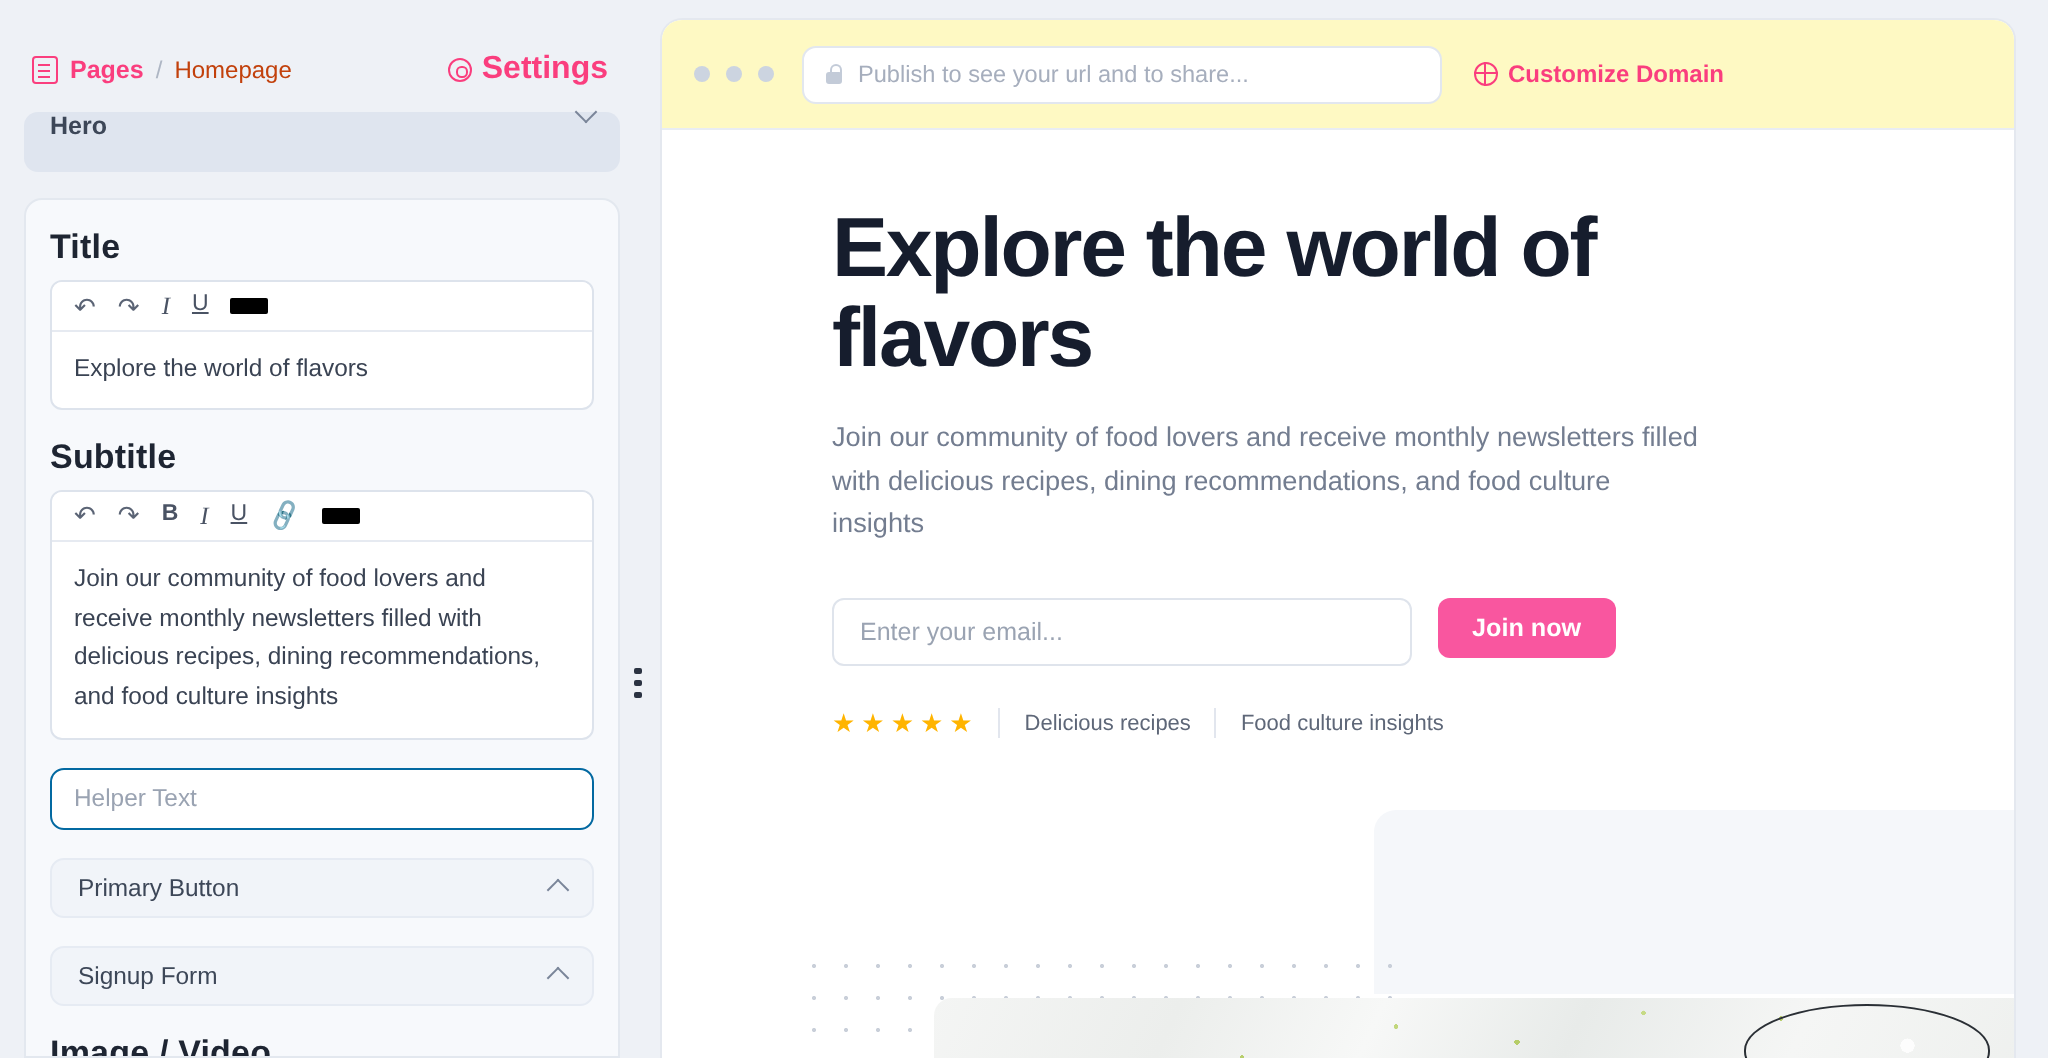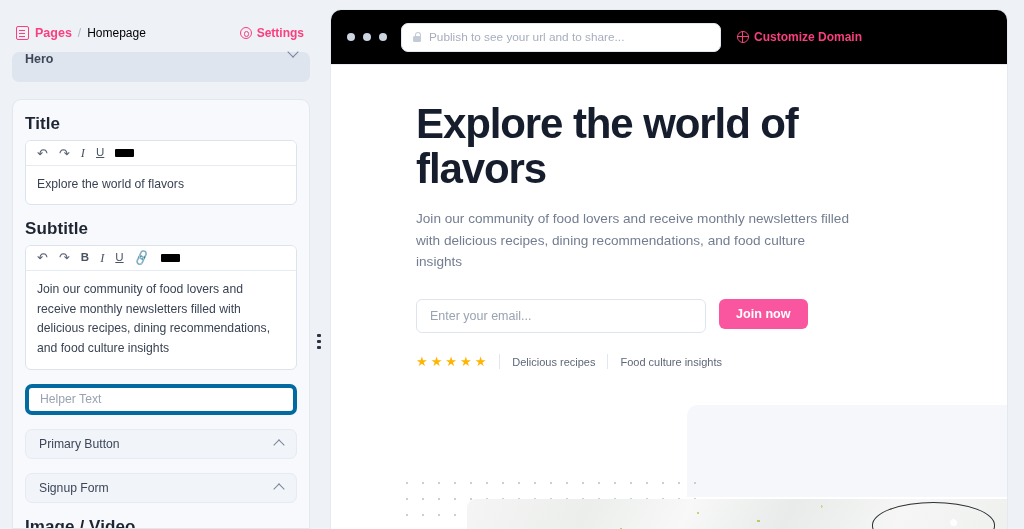--- a/index.html
+++ b/index.html
@@ -30,33 +30,33 @@
     content:""; position:absolute; inset:0;
     border: 1.6px solid #fa3e7e; border-radius: 2px;
   }
   .bc-icon::after {
     content:""; position:absolute; left:3px; top:3.5px; width:6px; height:1.4px;
     background:#fa3e7e;
     box-shadow: 0 3px 0 #fa3e7e, 0 6px 0 #fa3e7e;
   }
   .bc-pages { color:#fa3e7e; font-weight: 700; font-size: 12.5px; }
   .bc-sep { color:#aeb6c4; font-size: 12px; }
-  .bc-current { color:#000000; font-size: 12px; }
+  .bc-current { color:#c2410c; font-size: 12px; }
 
   .settings-link { display:flex; align-items:center; gap:5px; cursor:pointer; }
   .gear {
     width:12px; height:12px; border:1.7px solid #fa3e7e; border-radius:50%;
     position: relative; display:inline-block;
   }
   .gear::before {
     content:""; position:absolute; left:50%; top:50%;
     width:3.4px; height:3.4px; margin:-1.7px 0 0 -1.7px;
     border:1.2px solid #fa3e7e; border-radius:50%;
   }
-  .settings-label { color:#fa3e7e; font-weight:700; font-size:12px; }
+  .settings-label { color:#fa3e7e; font-weight:700; font-size:16px; }
 
   
   .section-select {
     margin: 2px 12px 0 12px;
     height: 30px;
     background: #dfe5ef;
     border-radius: 7px;
     display:flex; align-items:flex-start; justify-content:space-between;
     padding: 0 13px;
     cursor: pointer;
@@ -103,21 +103,21 @@
   .tb-btn.link { font-size: 12px; transform: rotate(-20deg); }
   .swatch { width:19px; height:8px; background:#000; border-radius:1px; cursor:pointer; }
   .rte-body {
     padding: 9px 11px 10px 11px;
     font-size: 12.2px; color:#3a4353; line-height: 1.62;
   }
   .rte-body.single { padding: 9px 11px; }
 
   .plain-input {
     width:100%; height:31px;
-    border:4px solid #0369a1; border-radius:7px; background:#fff;
+    border:1px solid #0369a1; border-radius:7px; background:#fff;
     padding: 0 11px; font-size:12.2px; color:#3a4353;
     font-family:"Liberation Sans", sans-serif;
     margin-bottom: 14px;
   }
   .plain-input::placeholder { color:#9aa3b2; }
 
   .collapse-row {
     height: 30px; background:#f1f4f9; border:1px solid #e6ebf3;
     border-radius:7px; display:flex; align-items:center; justify-content:space-between;
     padding: 0 13px; margin-bottom: 14px; cursor:pointer;
@@ -143,21 +143,21 @@
   .preview-wrap {
     position:absolute; left:330px; top:9px;
     width: 678px; height: 521px;
     background:#fff;
     border-radius: 11px 11px 0 0;
     border:1px solid #e4e8ef;
     border-bottom:none;
     overflow:hidden;
   }
   .browser-bar {
-    height: 55px; background:#000000;
+    height: 55px; background:#fef9c3;
     border-bottom:1px solid #e9edf3;
     display:flex; align-items:center; padding: 0 16px; gap: 14px;
   }
   .dots { display:flex; gap:8px; }
   .dots i { width:8px; height:8px; border-radius:50%; background:#ccd4e0; display:block; }
   .urlbar {
     flex:1; height:29px; background:#fff; border:1px solid #e2e7ef;
     border-radius:7px; display:flex; align-items:center; gap:8px; padding: 0 11px;
     max-width: 320px;
   }

